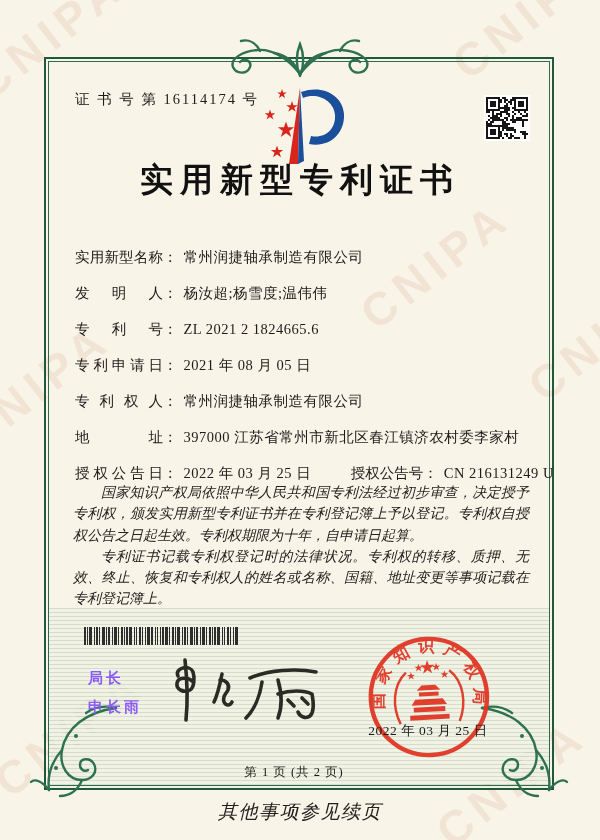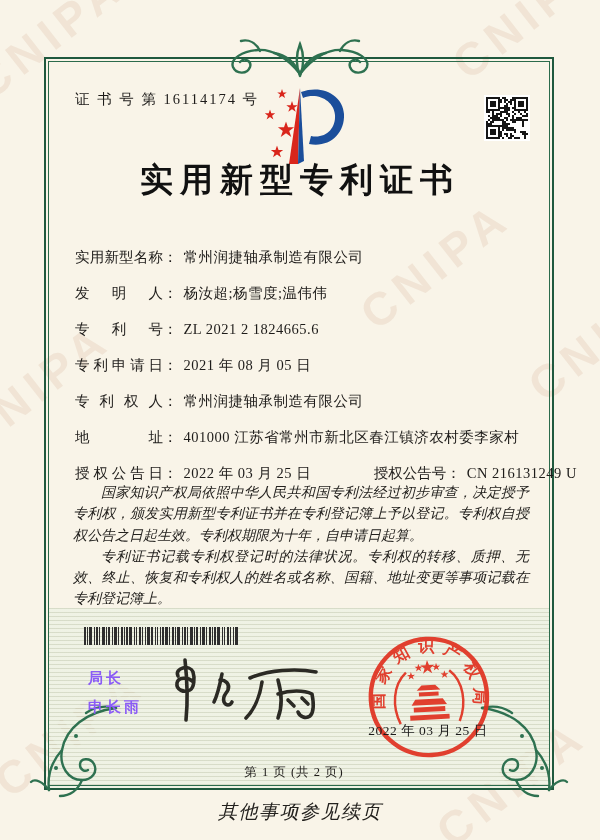--- a/index.html
+++ b/index.html
@@ -50,21 +50,21 @@
   }
   
   .fields{position:absolute;left:75px;top:240px;width:455px;z-index:4;font-size:14.5px;}
   .frow{position:absolute;left:0;white-space:nowrap;}
   .f-label{display:inline-block;width:88px;text-align:justify;text-align-last:justify;vertical-align:bottom;}
   .f-colon{display:inline-block;margin-right:6px;}
   .f-val{letter-spacing:0.5px;}
   .frow.r1{top:8px;}  .frow.r2{top:44px;} .frow.r3{top:80px;}
   .frow.r4{top:116px;}.frow.r5{top:152px;}.frow.r6{top:188px;}
   .frow.r7{top:224px;}
-  .pair2{margin-left:59px;}
+  .pair2{margin-left:36px;}
   
   .paras{
     position:absolute;left:73px;top:482px;width:456px;z-index:4;
     font-size:14px;line-height:1.52;font-style:italic;text-align:justify;color:#23211e;
   }
   .paras p{margin:0;text-indent:2em;}
   
   .barcode{position:absolute;left:84px;top:627px;z-index:4;}
   
   .sig-labels{
@@ -625,21 +625,21 @@
     <div class="frow r3">
       <span class="f-label">专利号</span><span class="f-colon">：</span><span class="f-val">ZL 2021 2 1824665.6</span>
     </div>
     <div class="frow r4">
       <span class="f-label">专利申请日</span><span class="f-colon">：</span><span class="f-val">2021 年 08 月 05 日</span>
     </div>
     <div class="frow r5">
       <span class="f-label">专利权人</span><span class="f-colon">：</span><span class="f-val">常州润捷轴承制造有限公司</span>
     </div>
     <div class="frow r6">
-      <span class="f-label">地址</span><span class="f-colon">：</span><span class="f-val">401000 江苏省常州市新北区春江镇济农村委李家村</span>
+      <span class="f-label">地址</span><span class="f-colon">：</span><span class="f-val">397000 江苏省常州市新北区春江镇济农村委李家村</span>
     </div>
     <div class="frow r7">
       <span><span class="f-label">授权公告日</span><span class="f-colon">：</span><span class="f-val">2022 年 03 月 25 日</span></span>
       <span class="pair2"><span>授权公告号</span><span class="f-colon">：</span><span class="f-val">CN 216131249 U</span></span>
     </div>
   </div>
 
   <div class="paras">
     <p>国家知识产权局依照中华人民共和国专利法经过初步审查，决定授予专利权，颁发实用新型专利证书并在专利登记簿上予以登记。专利权自授权公告之日起生效。专利权期限为十年，自申请日起算。</p>
     <p>专利证书记载专利权登记时的法律状况。专利权的转移、质押、无效、终止、恢复和专利权人的姓名或名称、国籍、地址变更等事项记载在专利登记簿上。</p>

